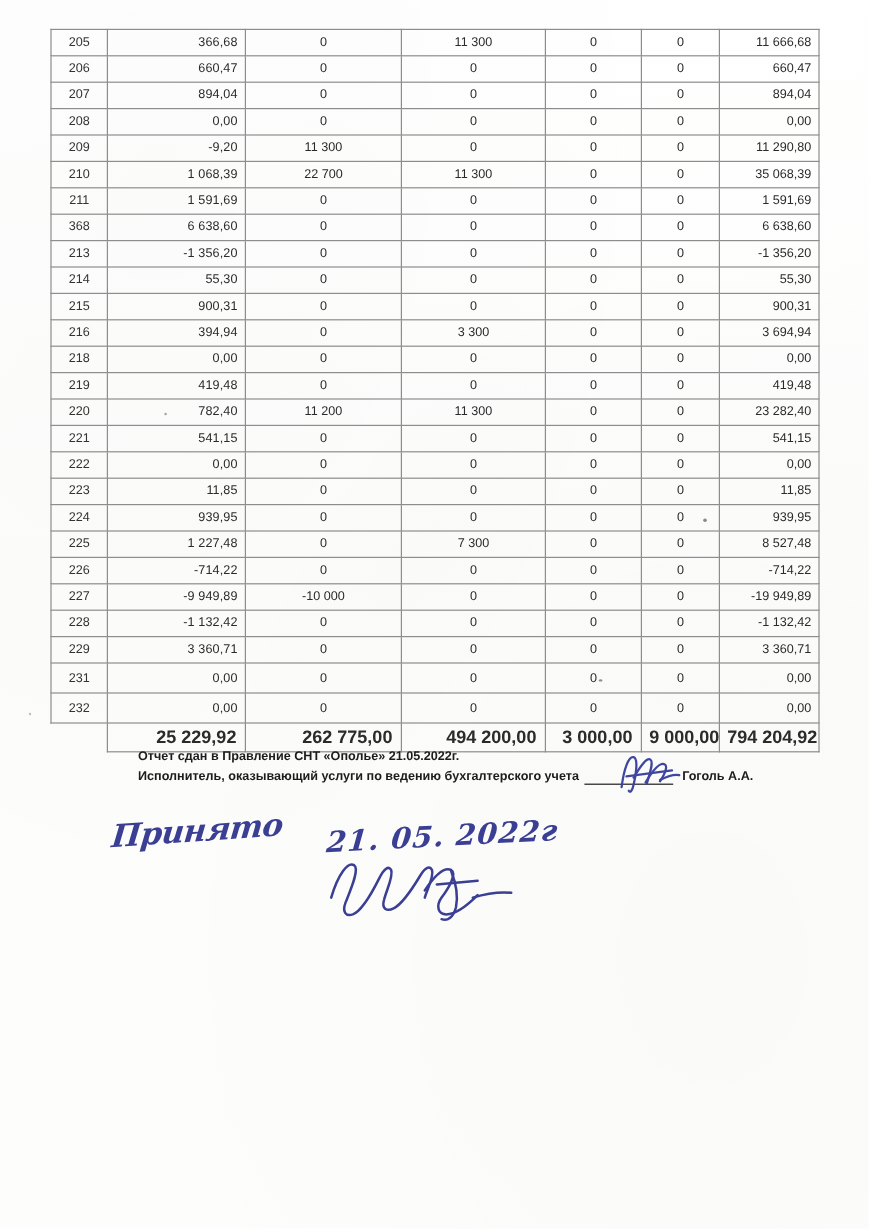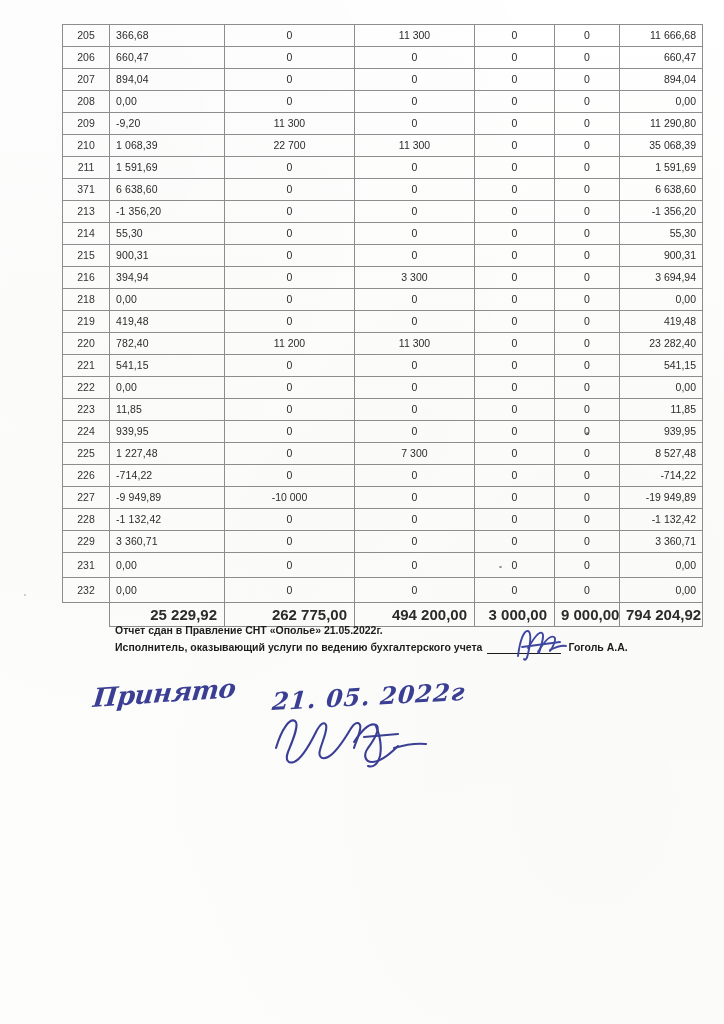--- a/index.html
+++ b/index.html
@@ -26,21 +26,21 @@
       radial-gradient(ellipse at 18% 12%, rgba(0,0,0,0.012), rgba(0,0,0,0) 55%),
       radial-gradient(ellipse at 82% 78%, rgba(0,0,0,0.010), rgba(0,0,0,0) 60%),
       linear-gradient(175deg, #ffffff 0%, #fcfcfb 45%, #fdfdfc 100%);
     pointer-events: none;
     z-index: 0;
   }
 
   
   .table-wrap {
     position: absolute;
-    left: 40px;
+    left: 20px;
     top: 24px;
     width: 640px;
     z-index: 2;
     padding-left: 22px;
   }
   table.ledger {
     border-collapse: collapse;
     width: 640px;
     table-layout: fixed;
   }
@@ -61,21 +61,21 @@
   col.c-v4    { width: 80px; }
   col.c-v5    { width: 65px; }
   col.c-v6    { width: 83px; }
 
   td.idx {
     text-align: center;
     font-size: 11px;
     color: #333;
   }
   td.v1 {
-    text-align: left;
+    text-align: right;
     letter-spacing: 0.1px;
   }
   td.vc { text-align: center; }
   td.vr { text-align: right; padding-right: 7px; }
 
   
   tr.tall td { height: 24px; line-height: 24px; }
 
   
   tr.total td {
@@ -269,21 +269,21 @@
           <tr>
             <td class="idx">211</td>
             <td class="v1">1 591,69</td>
             <td class="vc">0</td>
             <td class="vc">0</td>
             <td class="vc">0</td>
             <td class="vc">0</td>
             <td class="vr">1 591,69</td>
           </tr>
           <tr>
-            <td class="idx">371</td>
+            <td class="idx">368</td>
             <td class="v1">6 638,60</td>
             <td class="vc">0</td>
             <td class="vc">0</td>
             <td class="vc">0</td>
             <td class="vc">0</td>
             <td class="vr">6 638,60</td>
           </tr>
           <tr>
             <td class="idx">213</td>
             <td class="v1">-1 356,20</td>

